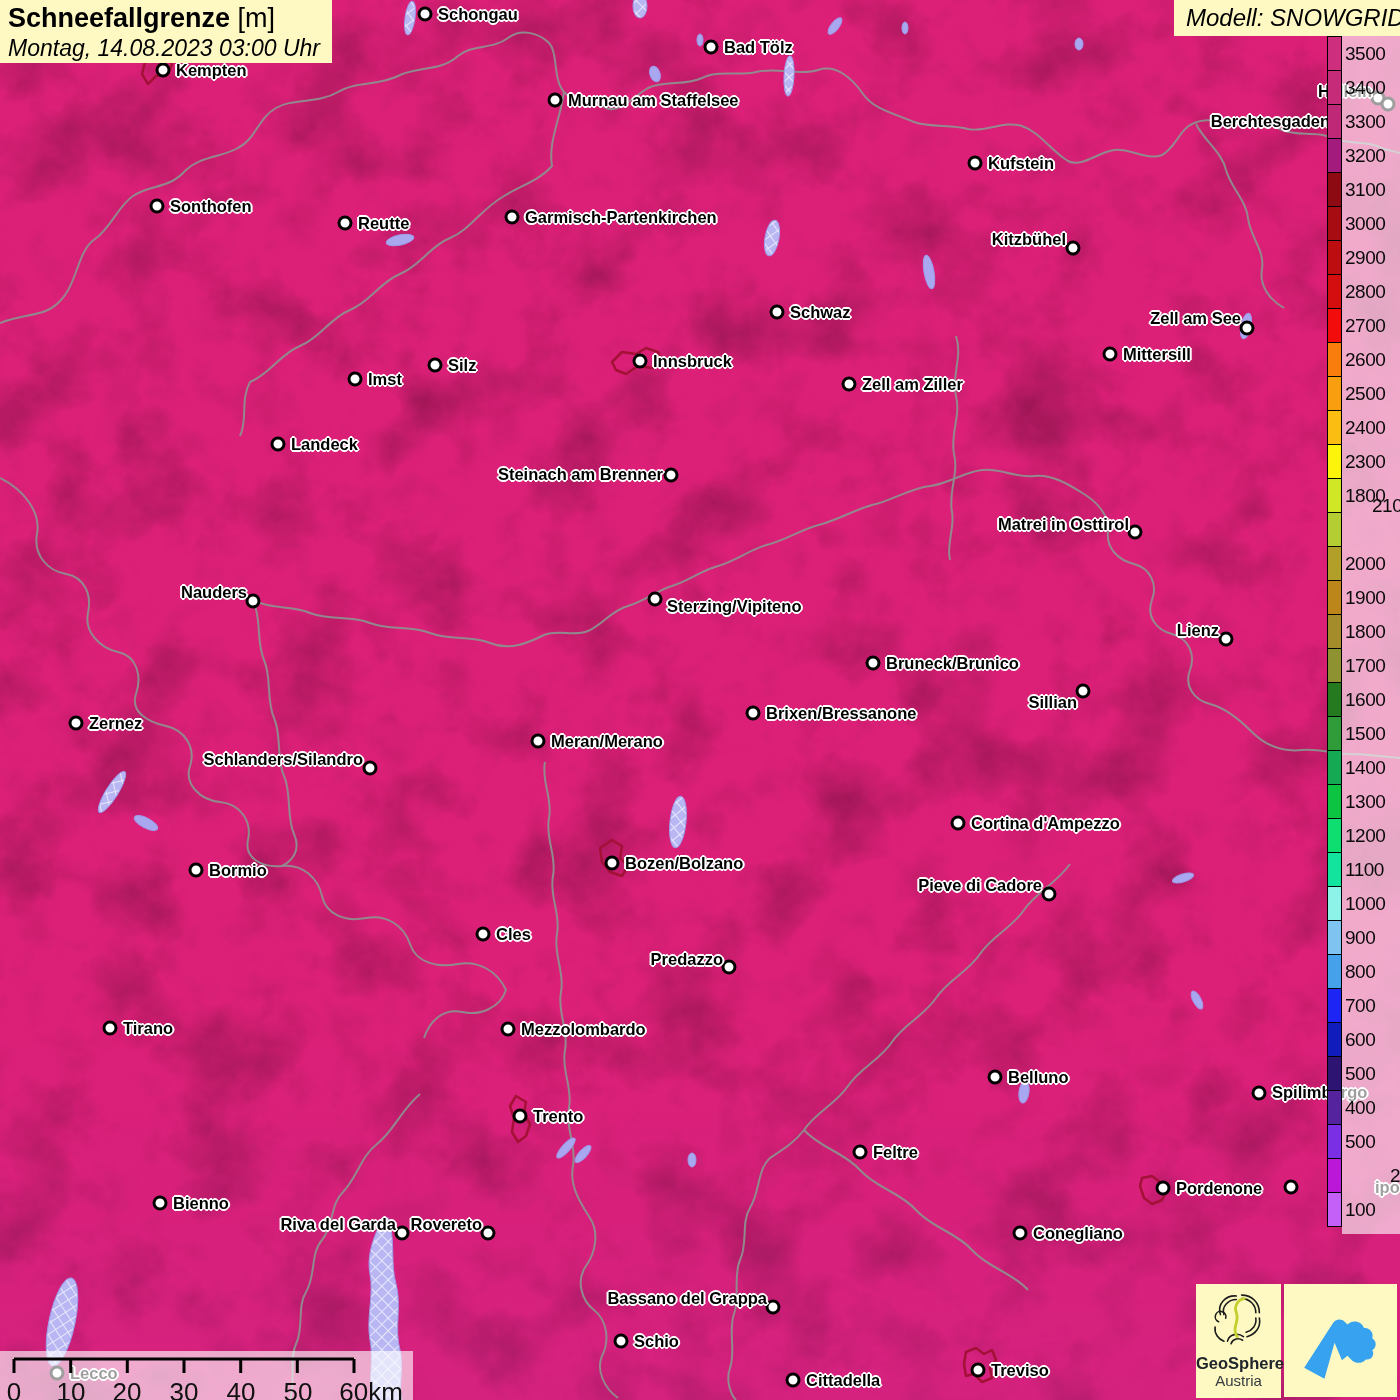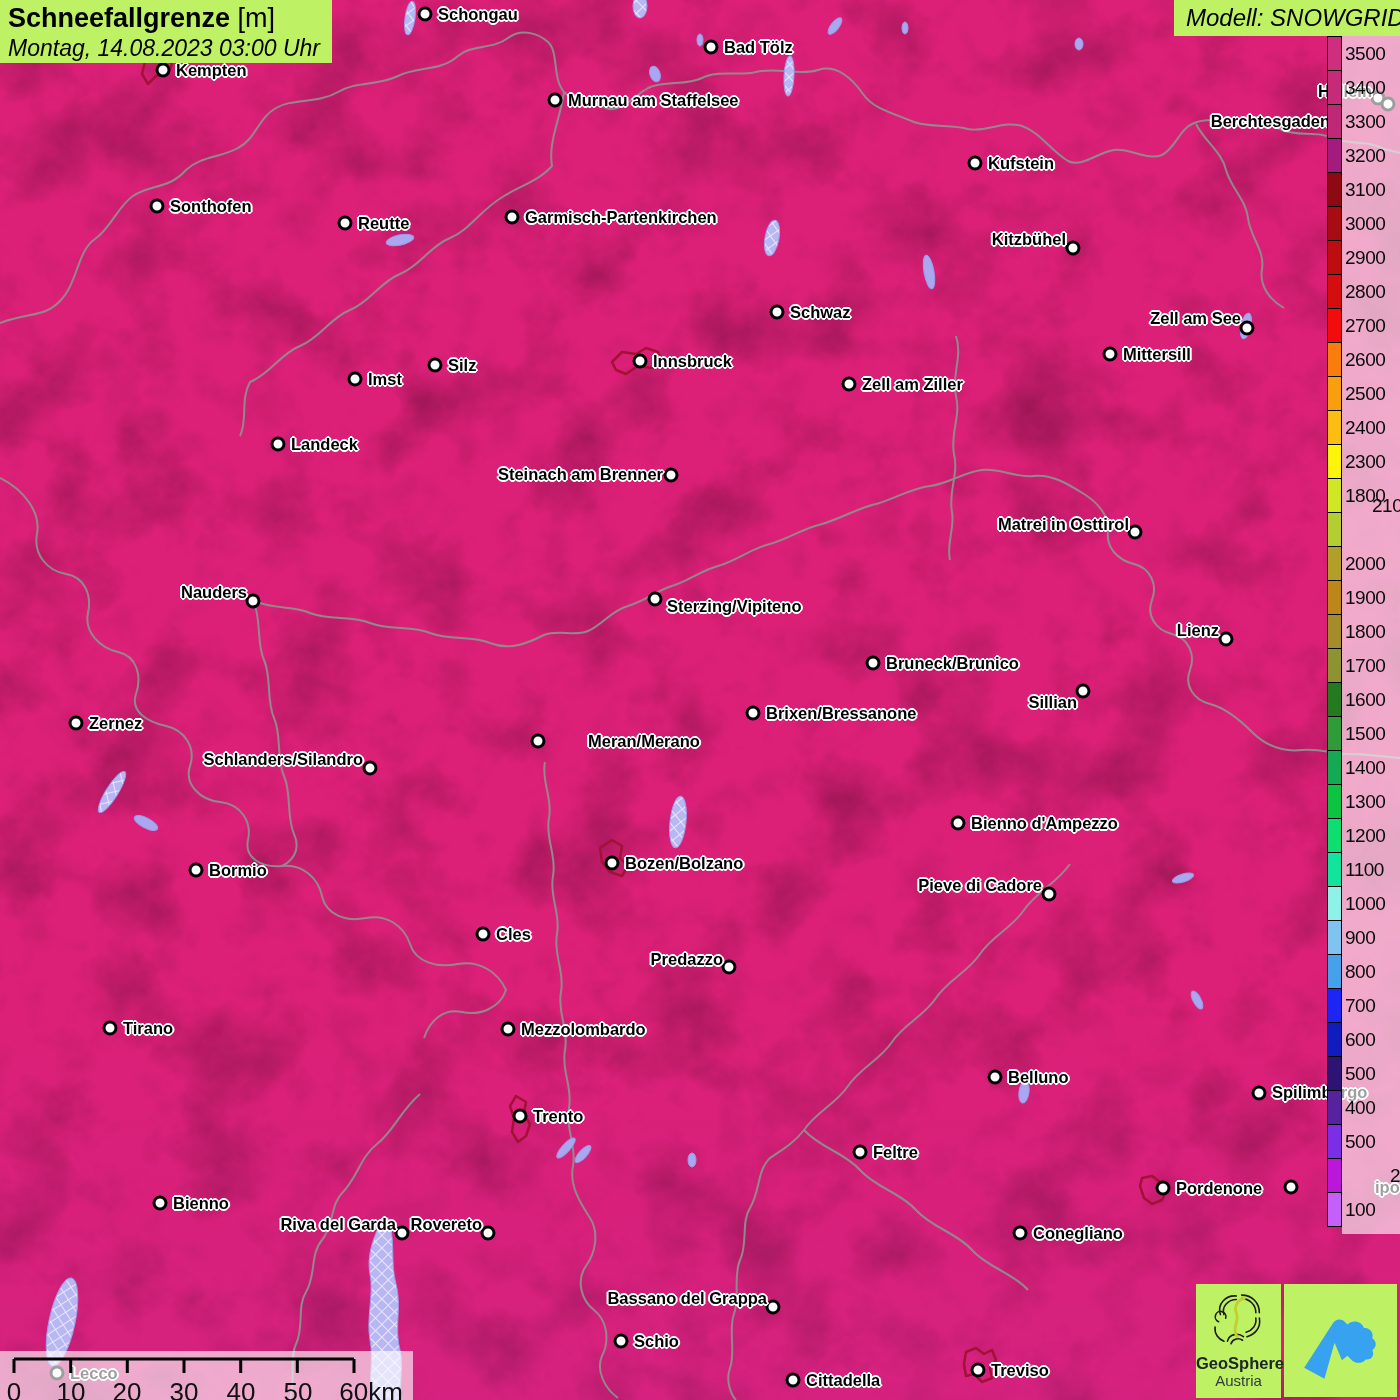--- a/index.html
+++ b/index.html
@@ -15,21 +15,21 @@
                           -1px -1px 0 #fff,1px 1px 0 #fff,-1px 1px 0 #fff,1px -1px 0 #fff}
   .overlay{position:absolute;background:rgba(255,255,255,0.62);z-index:2}
   #legend-strip{left:1342px;top:36px;width:58px;height:1198px}
   .legend-block{position:absolute;width:15px;border:1px solid #000;box-sizing:border-box;z-index:3}
   .legend-label{position:absolute;left:1345px;font-size:19px;color:#0a0a0a;
                 transform:translateY(-50%);z-index:3;letter-spacing:-0.5px}
   #scalebar-box{left:0;top:1351px;width:413px;height:49px}
   #scalebar-ruler{position:absolute;left:0;top:1351px;z-index:3}
   .scalebar-label{position:absolute;top:1377px;font-size:26px;color:#111;
                   transform:translateX(-50%);z-index:3}
-  .panel{position:absolute;background:#bef264;z-index:4;box-sizing:border-box}
+  .panel{position:absolute;background:#fef9c3;z-index:4;box-sizing:border-box}
   #title-box{left:0;top:0;width:332px;height:63px;padding:3px 8px}
   #title-line1{font-size:27px;font-weight:bold;color:#000;white-space:nowrap}
   #title-line1 .unit{font-weight:normal}
   #title-line2{font-size:23px;font-style:italic;color:#000;white-space:nowrap;margin-top:1px}
   #model-box{left:1174px;top:0;width:226px;height:36px;padding:4px 0 0 12px;
              font-size:24px;font-style:italic;color:#000;white-space:nowrap}
   #geosphere-box{left:1196px;top:1284px;width:85px;height:114px;text-align:center;padding-top:4px}
   #geosphere-name{font-size:16.5px;font-weight:bold;color:#20252b;line-height:1.1}
   #geosphere-country{font-size:15px;color:#343a40;line-height:1.2}
   #avalanche-box{left:1284px;top:1284px;width:113px;height:113px;
@@ -169,25 +169,25 @@
     <div class="city-label" style="top: 631px; right: 181px;">Lienz</div>
     <div class="city-dot" style="left: 873px; top: 663px;"></div>
     <div class="city-label" style="top: 664px; left: 886px;">Bruneck/Brunico</div>
     <div class="city-dot" style="left: 1083px; top: 691px;"></div>
     <div class="city-label" style="top: 703px; right: 323px;">Sillian</div>
     <div class="city-dot" style="left: 753px; top: 713px;"></div>
     <div class="city-label" style="top: 714px; left: 766px;">Brixen/Bressanone</div>
     <div class="city-dot" style="left: 76px; top: 723px;"></div>
     <div class="city-label" style="top: 724px; left: 89px;">Zernez</div>
     <div class="city-dot" style="left: 538px; top: 741px;"></div>
-    <div class="city-label" style="top: 742px; left: 551px; margin-left: 37px;">Meran/Merano</div>
+    <div class="city-label" style="top: 742px; left: 551px;">Meran/Merano</div>
     <div class="city-dot" style="left: 370px; top: 768px;"></div>
     <div class="city-label" style="top: 760px; right: 1037px;">Schlanders/Silandro</div>
     <div class="city-dot" style="left: 958px; top: 823px;"></div>
-    <div class="city-label" style="top: 824px; left: 971px;">Bienno d'Ampezzo</div>
+    <div class="city-label" style="top: 824px; left: 971px;">Cortina d'Ampezzo</div>
     <div class="city-dot" style="left: 612px; top: 863px;"></div>
     <div class="city-label" style="top: 864px; left: 625px;">Bozen/Bolzano</div>
     <div class="city-dot" style="left: 196px; top: 870px;"></div>
     <div class="city-label" style="top: 871px; left: 209px;">Bormio</div>
     <div class="city-dot" style="left: 1049px; top: 894px;"></div>
     <div class="city-label" style="top: 886px; right: 358px;">Pieve di Cadore</div>
     <div class="city-dot" style="left: 483px; top: 934px;"></div>
     <div class="city-label" style="top: 935px; left: 496px;">Cles</div>
     <div class="city-dot" style="left: 729px; top: 967px;"></div>
     <div class="city-label" style="top: 960px; right: 677px;">Predazzo</div>

